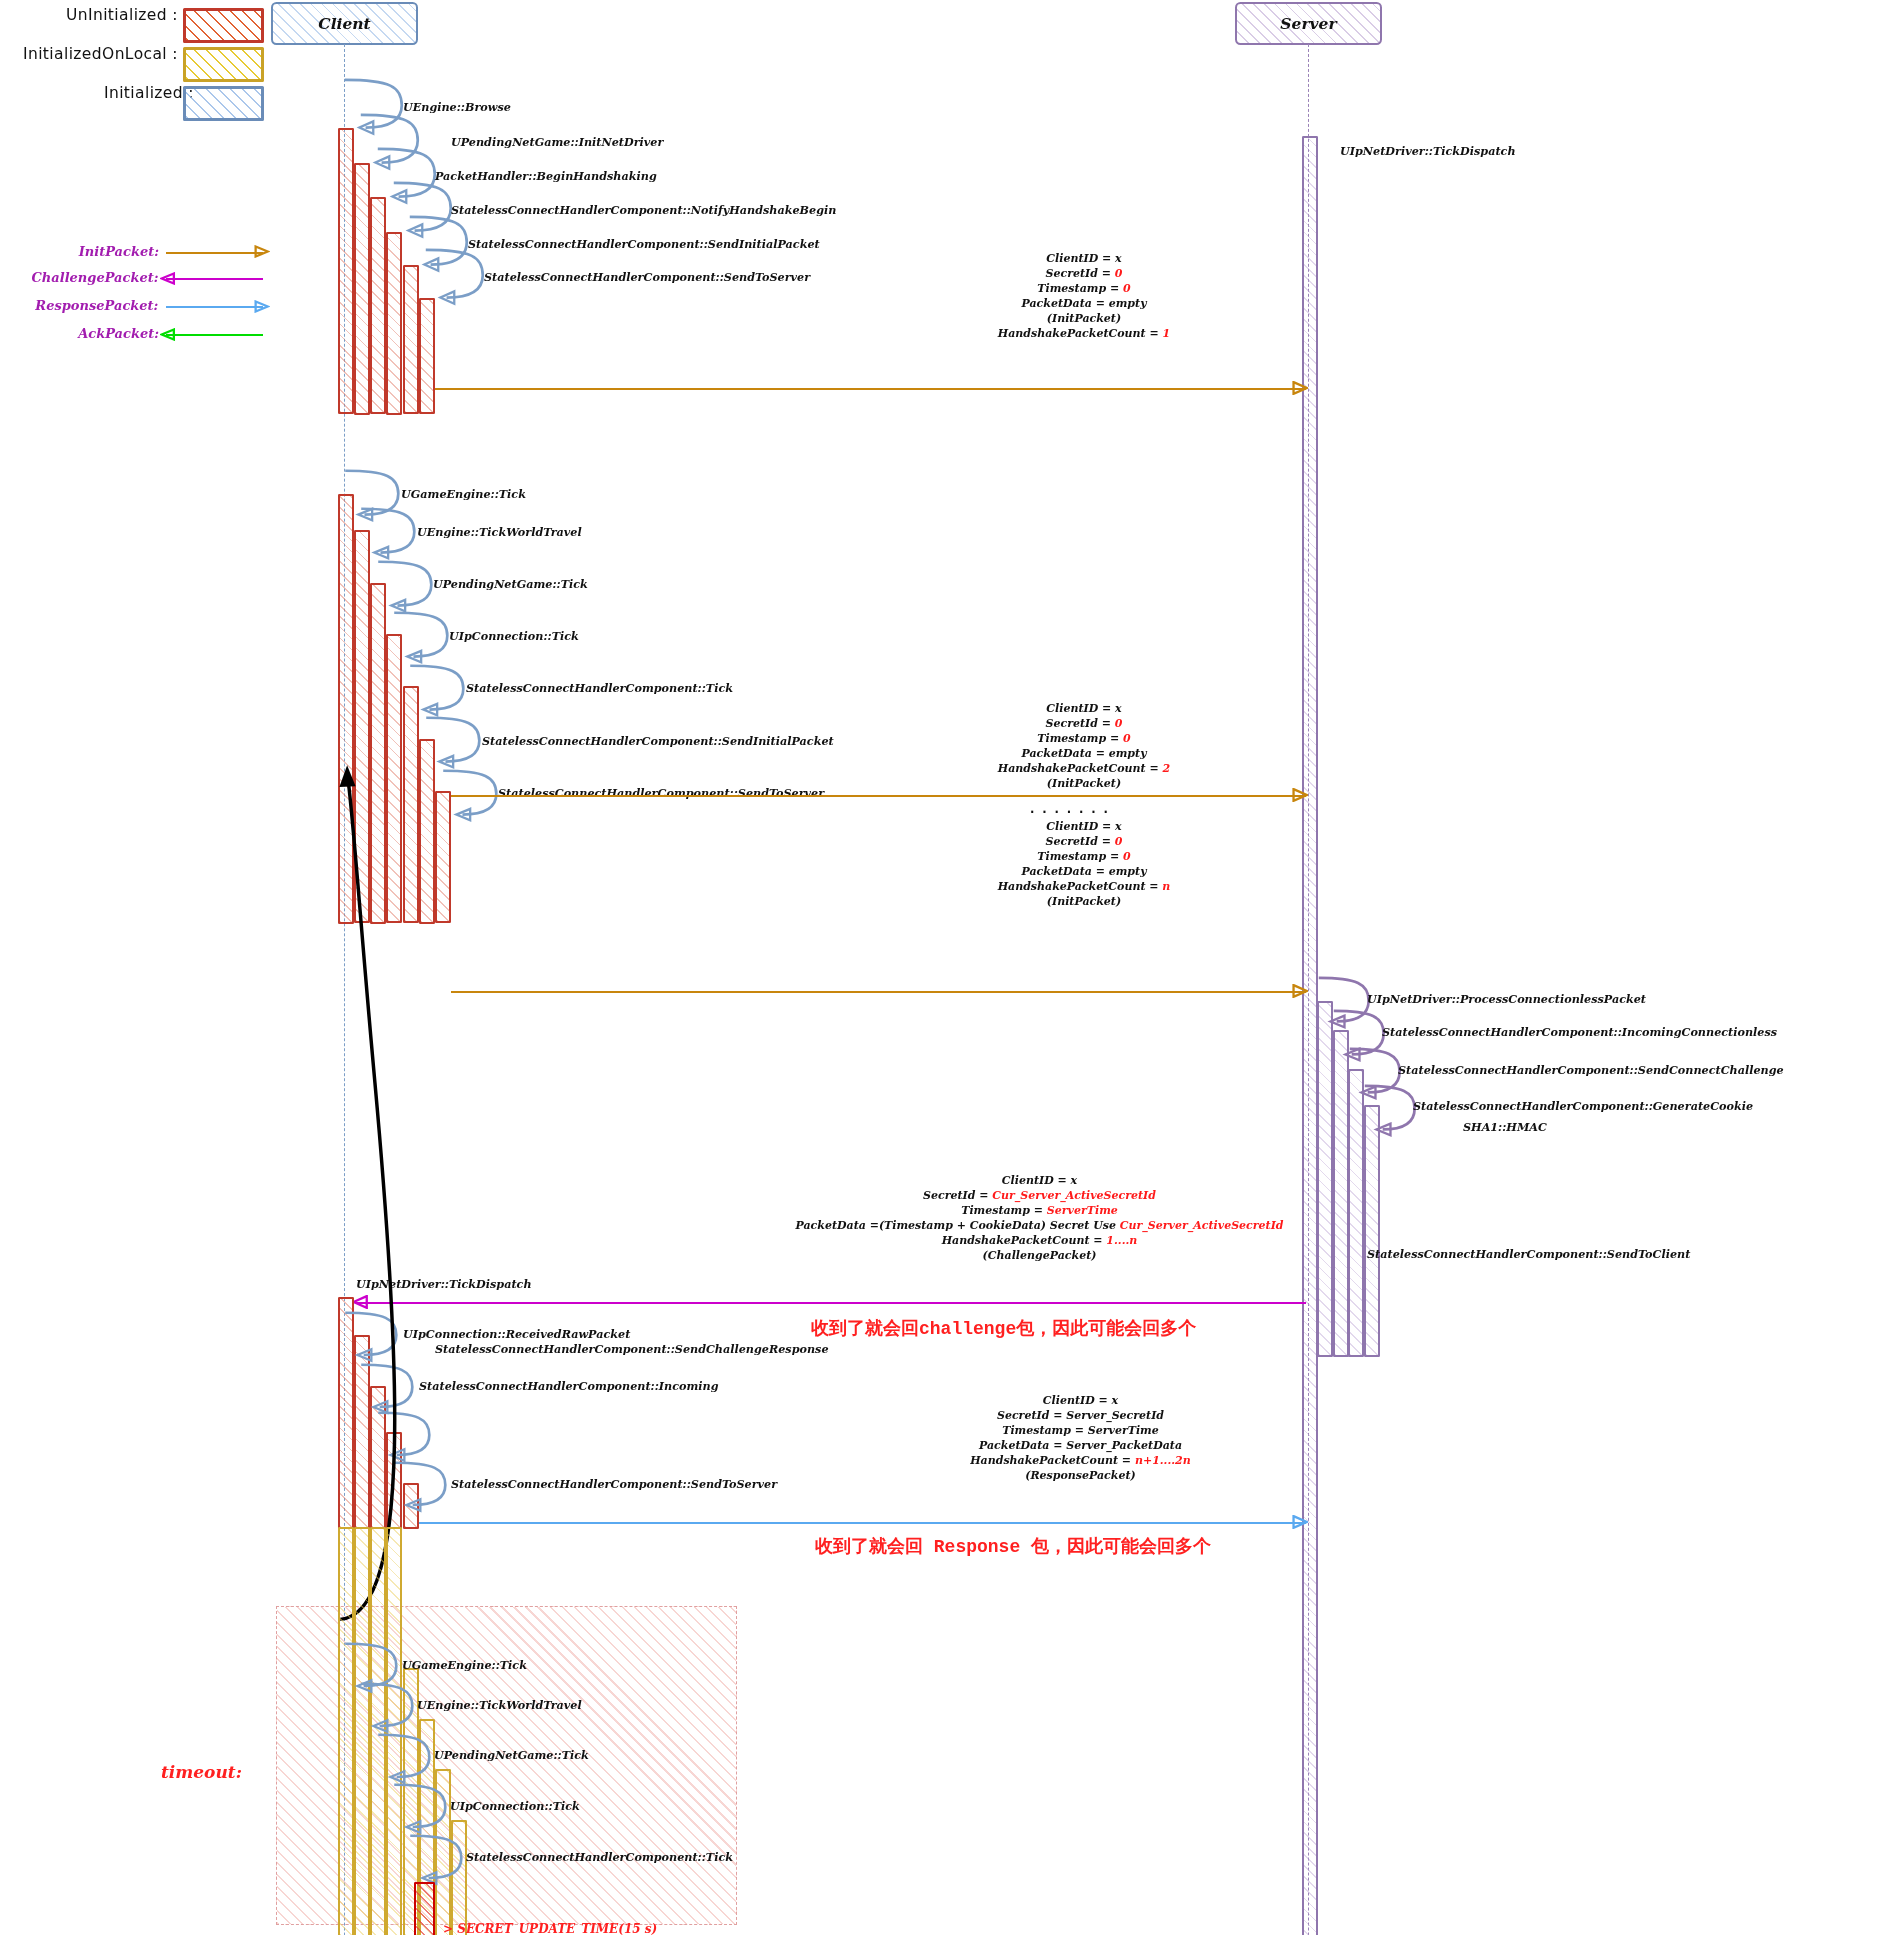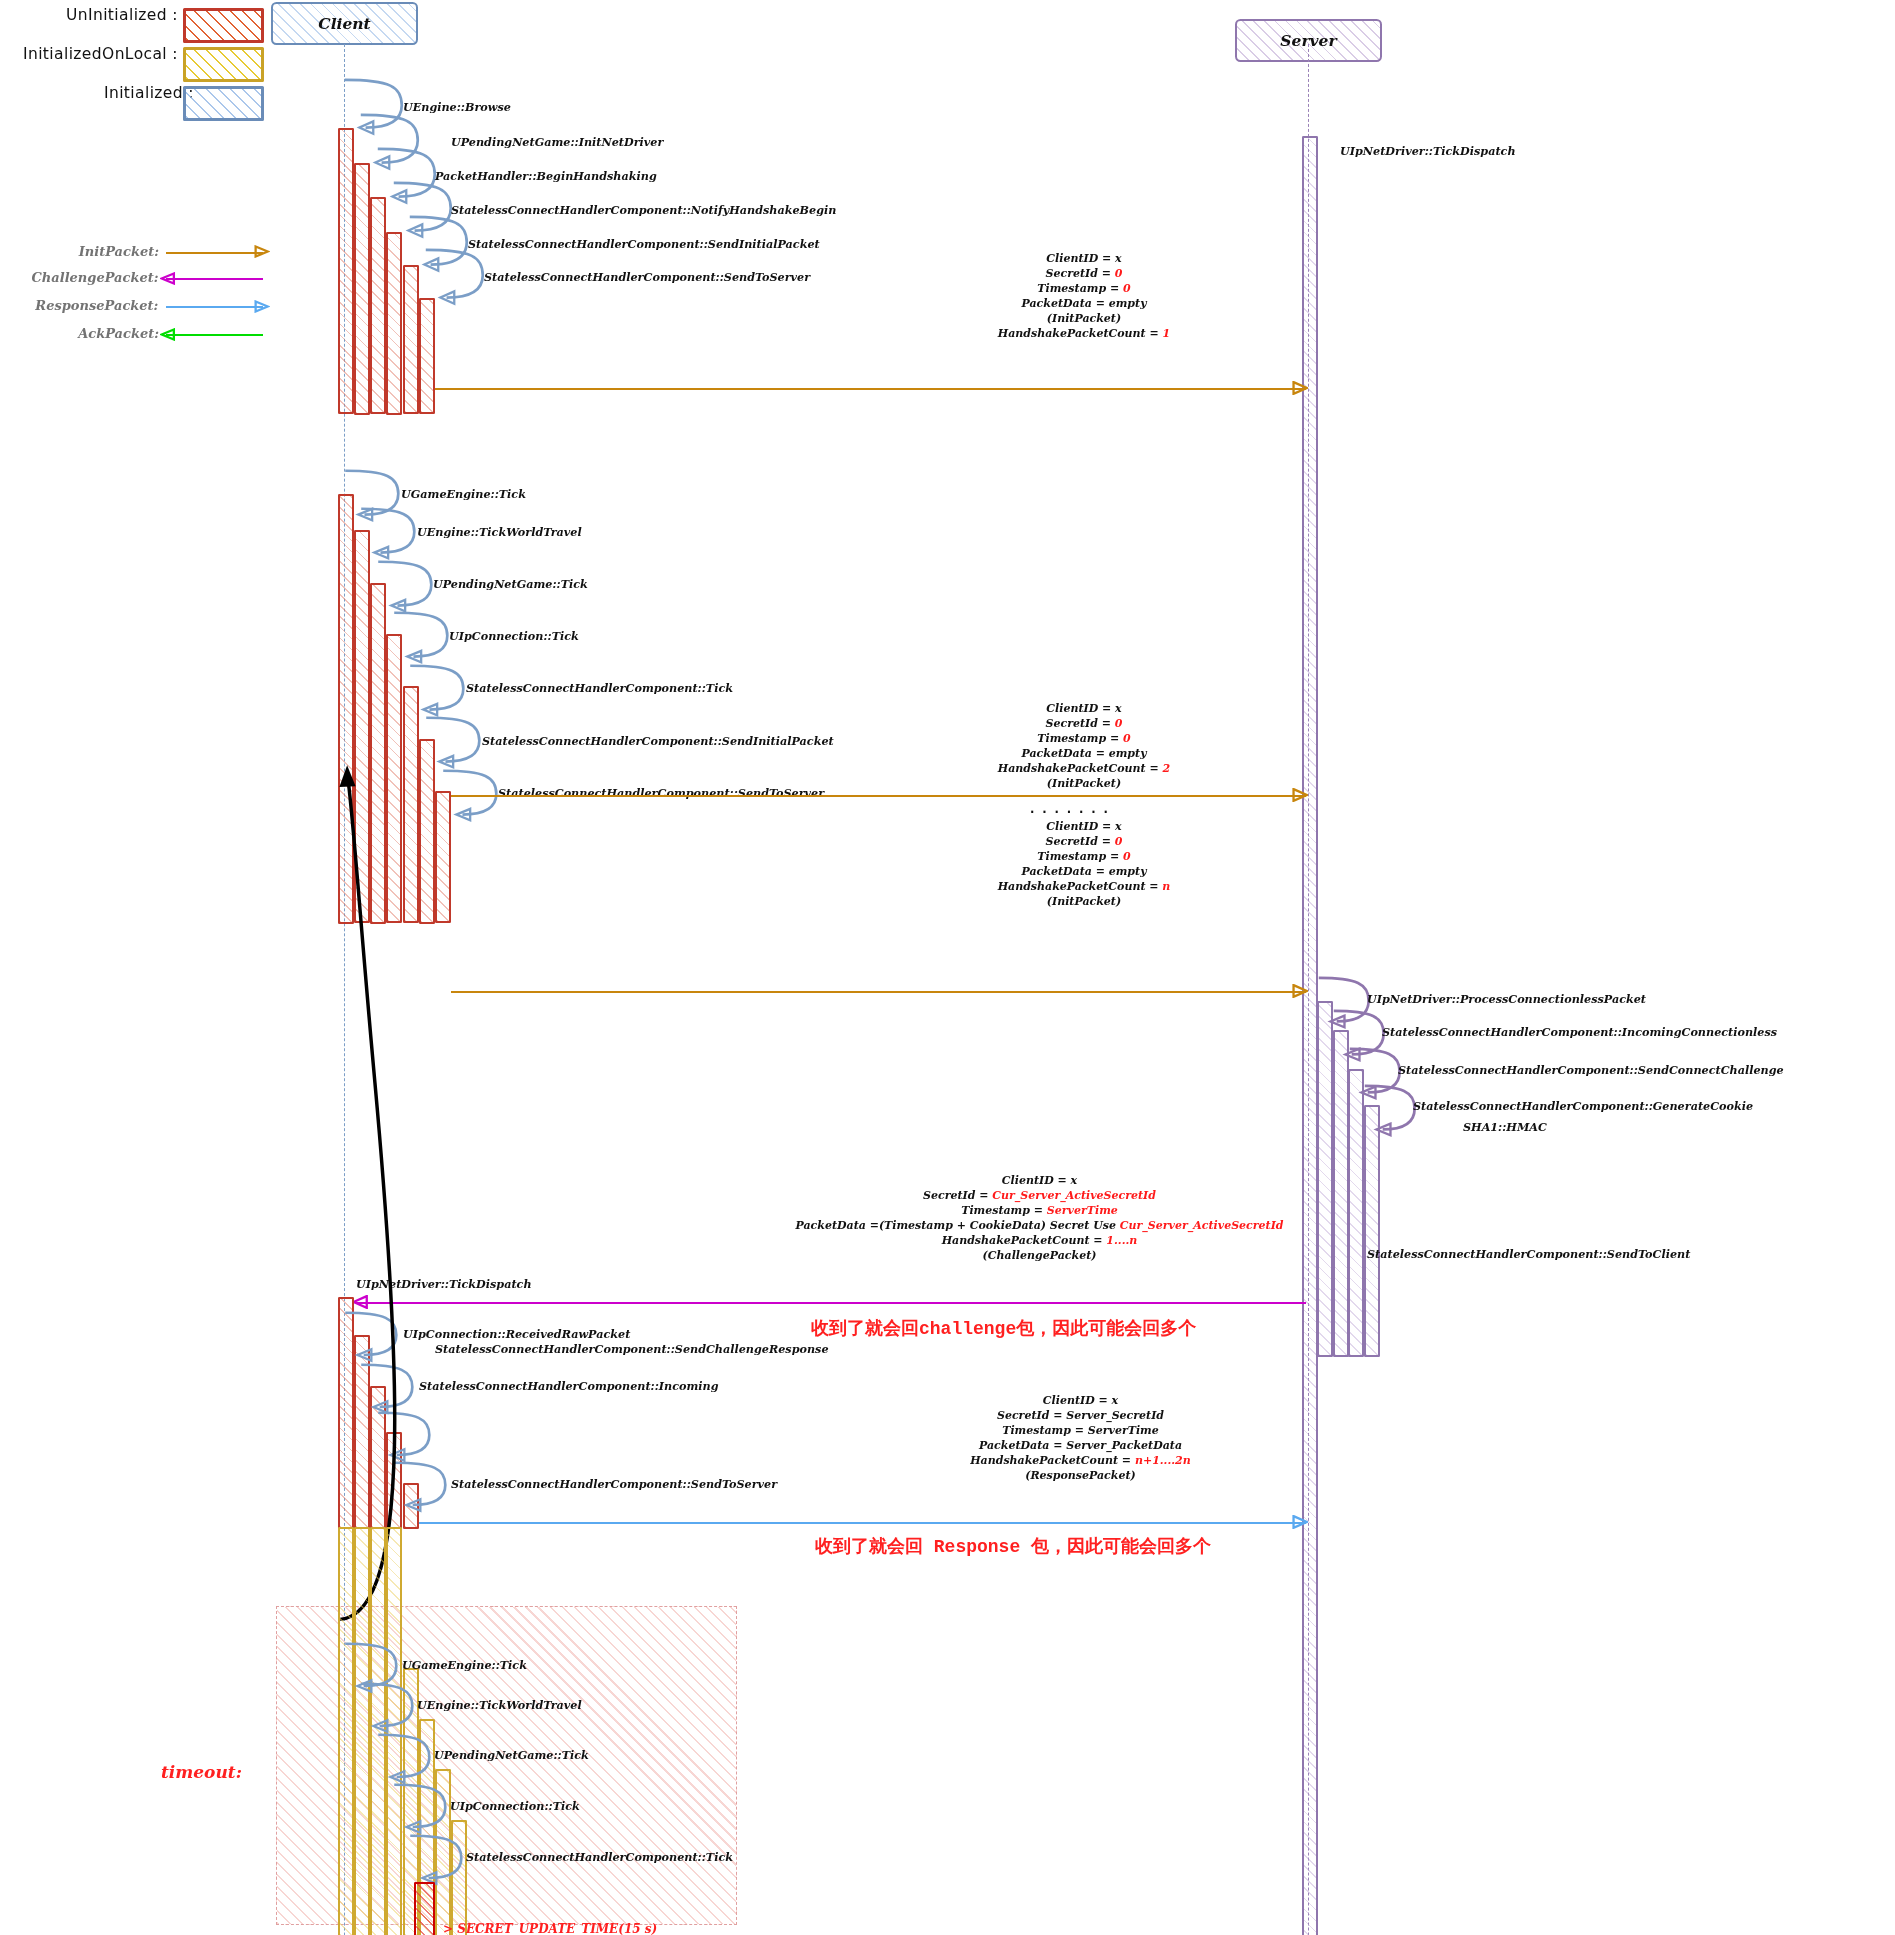--- a/index.html
+++ b/index.html
@@ -47,21 +47,21 @@
     background:
       repeating-linear-gradient(45deg, rgba(150,185,230,.8) 0 1.5px, rgba(255,255,255,0) 1.5px 8.5px);
   }
 
   .legend-arrow-label {
     position:absolute;
     font-family:"DejaVu Serif", serif;
     font-style:italic;
     font-weight:bold;
     font-size:13px;
-    color:#737373;
+    color:#a21caf;
     white-space:nowrap;
     text-align:right;
   }
   .legend-line { position:absolute; height:0; border-top-width:2.3px; border-top-style:solid; }
 
   
   .actor-box {
     position:absolute;
     width:147px; height:43px;
     border-radius:5.4px;
@@ -223,21 +223,21 @@
           <polygon points="36,4 4,17 36,30" fill="none" stroke="#00dd00" stroke-width="6"></polygon>
         </svg>
     </div>
   </div>
 
   <div class="actor-box actor-client" style="left:271px;top:1.5px;">
     <span>Client</span>
   </div>
   <div class="lifeline client" style="left:344px;top:44px;height:2671px;"></div>
 
-  <div class="actor-box actor-server" style="left:1235px;top:1.5px;margin-top:17px;">
+  <div class="actor-box actor-server" style="left:1235px;top:1.5px;">
     <span>Server</span>
   </div>
   <div class="lifeline server" style="left:1308px;top:44px;height:2536px;"></div>
 
   <div class="act purple" style="left:1302px;top:136px;width:15.5px;height:2451px;"></div>
   <div class="call-label" style="left:1340px;top:144px;">UIpNetDriver::TickDispatch</div>
 
   <div class="act red" style="left:338px;top:128px;width:16.3px;height:286px;"></div>
   <div class="act red" style="left:354px;top:163px;width:16.3px;height:252px;"></div>
   <div class="act red" style="left:370px;top:197px;width:16.3px;height:217px;"></div>

